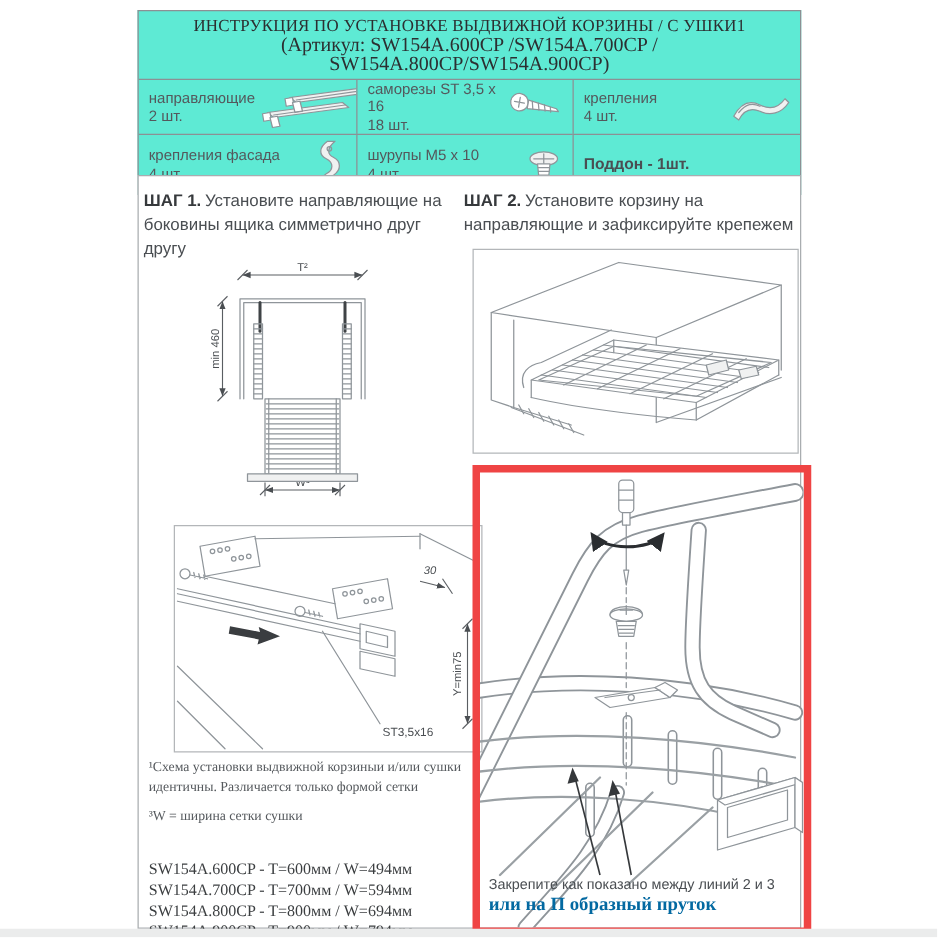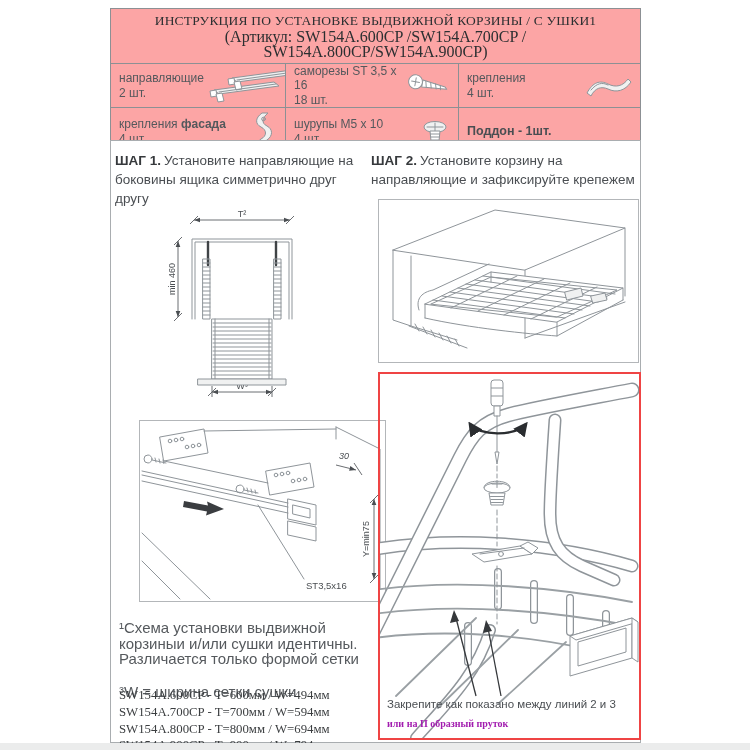--- a/index.html
+++ b/index.html
@@ -1,56 +1,56 @@
 <!DOCTYPE html>
 <html><head>
 <meta charset="utf-8">
 <style>
   html,body{margin:0;padding:0;background:#fff;}
   .page{position:relative;width:750px;height:750px;background:#fff;overflow:hidden;
         font-family:"Liberation Sans",sans-serif;color:#4a4e52;}
 
   
-  .parts-table{position:absolute;left:110px;top:8px;width:529px;border:1px solid #8c9094;background:#fca5a5;}
+  .parts-table{position:absolute;left:110px;top:8px;width:529px;border:1px solid #8c9094;background:#5eead4;}
   .tbl-header{border-bottom:1px solid #8c9094;text-align:center;padding:3px 2px 4px;
               font-family:"Liberation Serif",serif;color:#2c2f31;}
   .tl1{font-size:13.5px;line-height:17px;letter-spacing:.2px;}
   .tl2{font-size:16px;line-height:15px;}
   .tbl-row{display:grid;grid-template-columns:174px 173px 1fr;}
   .tbl-row + .tbl-row .cell{border-top:1px solid #8c9094;}
   .cell{display:flex;justify-content:space-between;align-items:center;padding:3px 7px 3px 8px;overflow:hidden;}
   .cell + .cell{border-left:1px solid #8c9094;}
   .row1 .cell{height:37px;}
   .row2 .cell{height:41px;}
   .cell-text{font-size:12px;line-height:14.5px;color:#54585c;}
-  .bold{font-weight:bold;}
+  .bold{font-weight:normal;}
   .pallet{font-weight:bold;font-size:12.5px;color:#4a4e52;}
   .icon{flex:none;}
 
   
   .main-panel{position:absolute;left:110px;top:140px;width:529px;height:601px;border:1px solid #a9adb0;background:#fff;}
   .step-head{position:absolute;text-align:left;font-size:13.5px;line-height:19px;color:#4a4e52;}
   .step1-head{left:4px;top:10px;width:258px;}
   .step2-head{left:260px;top:10px;width:266px;}
   .step-label{font-weight:bold;color:#36393c;margin-right:3px;}
 
   .diagA{position:absolute;left:55px;top:68px;width:150px;height:192px;}
   .diagB-box{position:absolute;left:11px;top:279px;width:245px;height:180px;border:1px solid #b3b6b9;margin-left:17px;}
   .diagC-box{position:absolute;left:267px;top:58px;width:259px;height:162px;border:1px solid #b3b6b9;}
-  .diagD-box{position:absolute;left:267px;top:231px;width:259px;height:364px;border:2px solid #ef4444;overflow:hidden;}
+  .diagD-box{position:absolute;left:267px;top:231px;width:259px;height:364px;border:6px solid #ef4444;overflow:hidden;}
   .diagB-box svg,.diagC-box svg,.diagD-box svg{display:block;width:100%;height:100%;}
 
   .footnotes{position:absolute;left:8px;top:462px;width:264px;}
-  .footnotes p{margin:17px 0 8px;font-size:15px;line-height:15.5px;color:#55595d;}
+  .footnotes p{margin:4px 0 8px;font-size:11px;line-height:15.5px;color:#55595d;font-family:Liberation Serif, serif;}
   .sku{position:absolute;left:8px;top:546px;font-family:"Liberation Serif",serif;
        font-size:12.8px;line-height:16.8px;color:#3b3e40;}
 
   .cap1{position:absolute;left:7px;bottom:28px;font-size:11.5px;color:#4a4e52;}
   .cap2{position:absolute;left:7px;bottom:9px;font-family:"Liberation Serif",serif;
-        font-weight:bold;font-size:10px;color:#a21caf;}
+        font-weight:bold;font-size:15px;color:#0369a1;}
 
   .bottom-strip{position:absolute;left:0;top:743px;width:750px;height:7px;background:#ebecec;}
 
   
   .ln{stroke:#8f959a;fill:none;stroke-width:1;stroke-linecap:round;stroke-linejoin:round;}
   .lnf{stroke:#8f959a;fill:#fff;stroke-width:1;stroke-linejoin:round;}
   .fill-lt{fill:#f0f1f1;}
   .dim{stroke:#5a5e62;stroke-width:0.9;fill:none;}
   .dimt{font-family:"Liberation Sans",sans-serif;font-size:9px;fill:#4a4e52;}
   .dimt2{font-family:"Liberation Sans",sans-serif;font-size:9.5px;fill:#4a4e52;}

